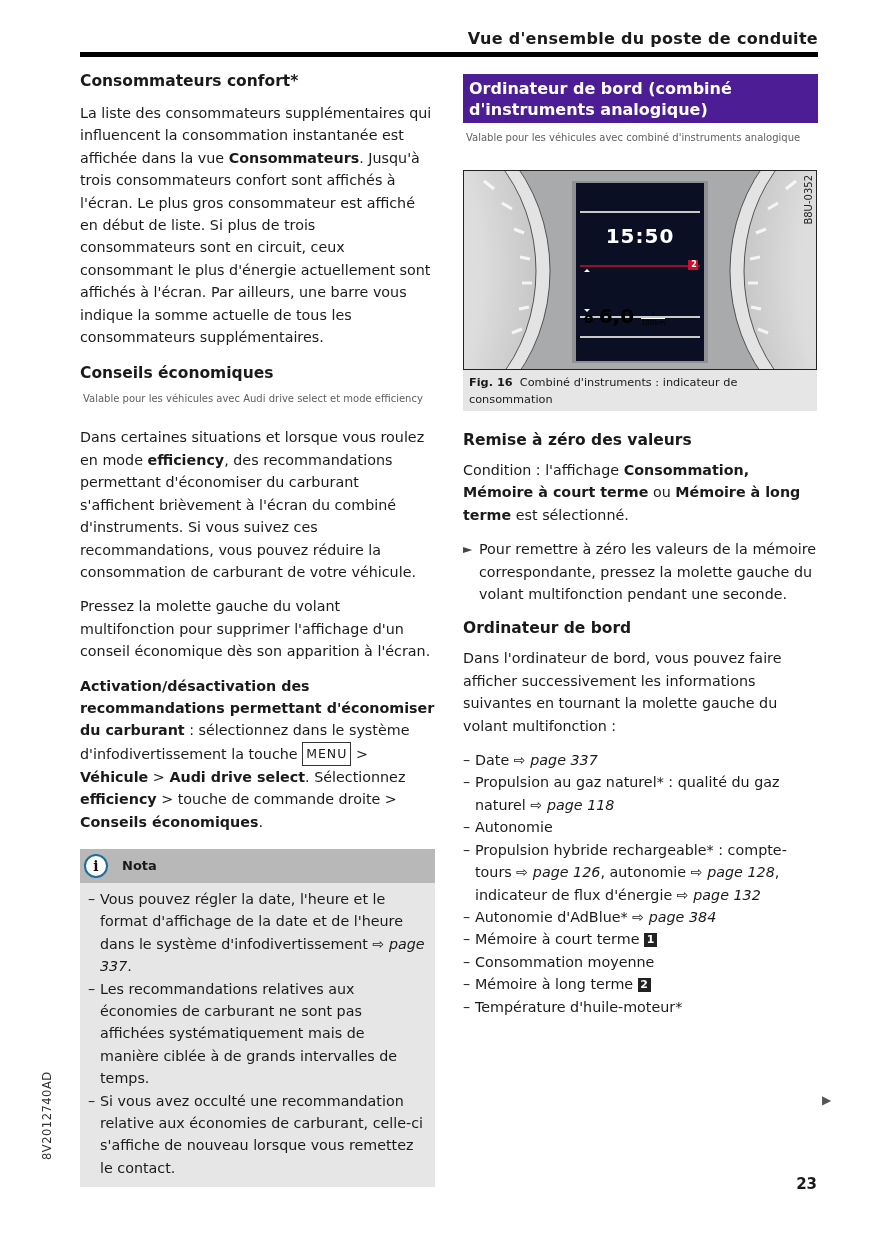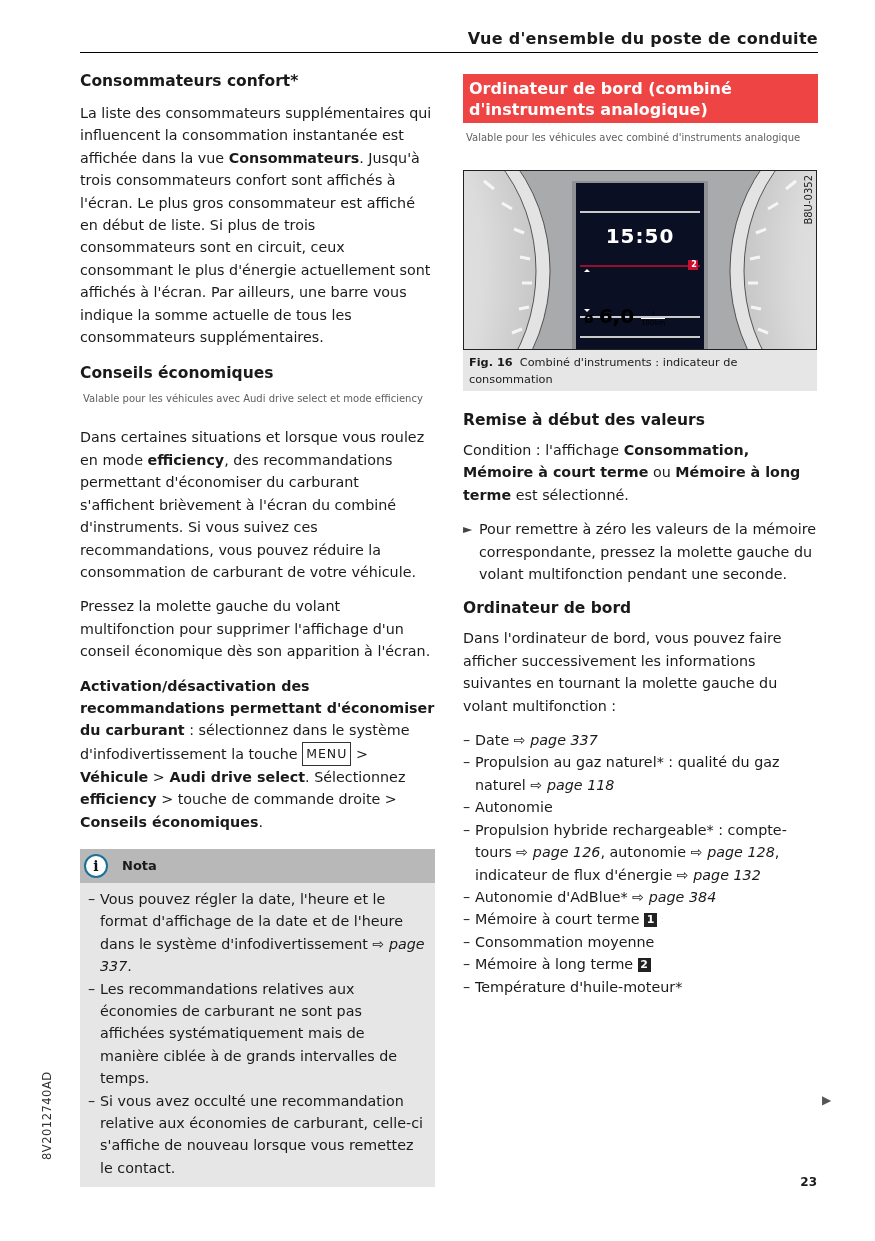--- a/index.html
+++ b/index.html
@@ -1,19 +1,19 @@
 <!DOCTYPE html>
 <html><head>
 <meta charset="utf-8">
 <style>
   html, body { margin: 0; padding: 0; background: #ffffff; }
   body { width: 875px; height: 1241px; position: relative; overflow: hidden;
          font-family: "DejaVu Sans", sans-serif; color: #1a1a1a; }
   .header { position: absolute; left: 80px; top: 28px; width: 738px; height: 24px;
-            border-bottom: 1px solid #000000; }
+            border-bottom: 5px solid #000000; }
   .header-title { position: absolute; right: 0; top: 1px; font-size: 16px; font-weight: bold;
                   letter-spacing: 0.3px; color: #1a1a1a; }
   .col { position: absolute; top: 70px; width: 355px; }
   .col-left { left: 80px; }
   .col-right { left: 463px; }
   p, .li { font-size: 14.3px; line-height: 22.4px; margin: 0; }
   h2 { font-size: 15.5px; font-weight: bold; margin: 0; line-height: 22px; }
   .sub { font-size: 10px; color: #5f5f5f; line-height: 24px; margin: 3px; }
   b { font-weight: bold; text-align: center; }
   i { font-style: italic; }
@@ -21,33 +21,33 @@
          padding: 4px 3px; letter-spacing: 1px; vertical-align: 1px; }
   .nota { background: #e6e6e6; margin-top: 16px; }
   .nota-head { background: #b8b8b8; height: 34px; display: flex; align-items: center; padding-left: 4px; }
   .info-icon { width: 24px; height: 24px; border-radius: 50%; border: 2.5px solid #1c6f9a; background: #fff;
                box-sizing: border-box; display: flex; align-items: center; justify-content: center;
                font-family: "DejaVu Serif", serif; font-weight: bold; font-size: 14px; color: #111; }
   .nota-title { font-size: 13px; font-weight: bold; margin-left: 14px; }
   .nota-body { padding: 5px 8px 8px 8px; }
   .dash-item { display: flex; font-size: 14.3px; line-height: 22.4px; }
   .dash { width: 12px; flex: none; }
-  .red-head { background: #ef4444; color: #fff; font-size: 16px; font-weight: bold; line-height: 21px;
+  .red-head { background: #4c1d95; color: #fff; font-size: 16px; font-weight: bold; line-height: 21px;
               padding: 4px 8px 3px 6px; margin-top: 4px; }
   .figure { margin-top: 20px; width: 354px; }
-  .fig-img { position: relative; width: 354px; height: 180px; background: #a7a9ab; overflow: hidden;
+  .fig-img { position: relative; width: 354px; height: 200px; background: #a7a9ab; overflow: hidden;
              border: 1px solid #222; box-sizing: border-box; }
   .fig-caption { background: #e6e6e6; font-size: 11.3px; line-height: 17px; padding: 4px 14px 3px 6px; }
   .gap { height: 12px; }
   .tri-arrow { color: #444; font-size: 12px; margin-right: 4px; }
   .numbox { display: inline-block; background: #222; color: #fff; font-size: 11px; font-weight: bold;
             width: 13px; height: 14px; line-height: 14px; text-align: center; vertical-align: 1px; }
   .docid { position: absolute; left: 40px; top: 1160px; transform: rotate(-90deg); transform-origin: left top;
            font-size: 11.5px; color: #333; letter-spacing: 0.5px; }
-  .page-num { position: absolute; right: 58px; top: 1175px; font-size: 12px; font-weight: bold; }
+  .page-num { position: absolute; right: 58px; top: 1175px; font-size: 15px; font-weight: bold; }
   .cont-arrow { position: absolute; left: 822px; top: 1093px; color: #555; font-size: 12px; }
 </style>
 </head>
 <body>
 
 <div class="header">
   <span class="header-title">Vue d'ensemble du poste de conduite</span>
 </div>
 
 <div class="col col-left">
@@ -155,21 +155,21 @@
         </span>
       </span>
       <span style="position:absolute; right:2px; top:4px; writing-mode:vertical-rl; transform:rotate(180deg); font-size:10px; color:#222;">B8U-0352</span>
     </div>
     <div class="fig-caption">
       <b>Fig. 16</b>&nbsp;&nbsp;<span>Combiné d'instruments : indicateur de consommation</span>
     </div>
   </div>
 
   <div style="height:18px"></div>
-  <h2>Remise à début des valeurs</h2>
+  <h2>Remise à zéro des valeurs</h2>
   <div style="height:8px"></div>
   <p><span>Condition : l'affichage </span><b>Consommation, Mémoire à court terme</b><span> ou </span><b>Mémoire à long terme</b><span> est sélectionné.</span></p>
   <div class="gap"></div>
   <div class="dash-item">
       <span class="dash tri-arrow">►</span>
       <span>Pour remettre à zéro les valeurs de la mémoire correspondante, pressez la molette gauche du volant multifonction pendant une seconde.</span>
     </div>
 
   <div style="height:12px"></div>
   <h2>Ordinateur de bord</h2>

